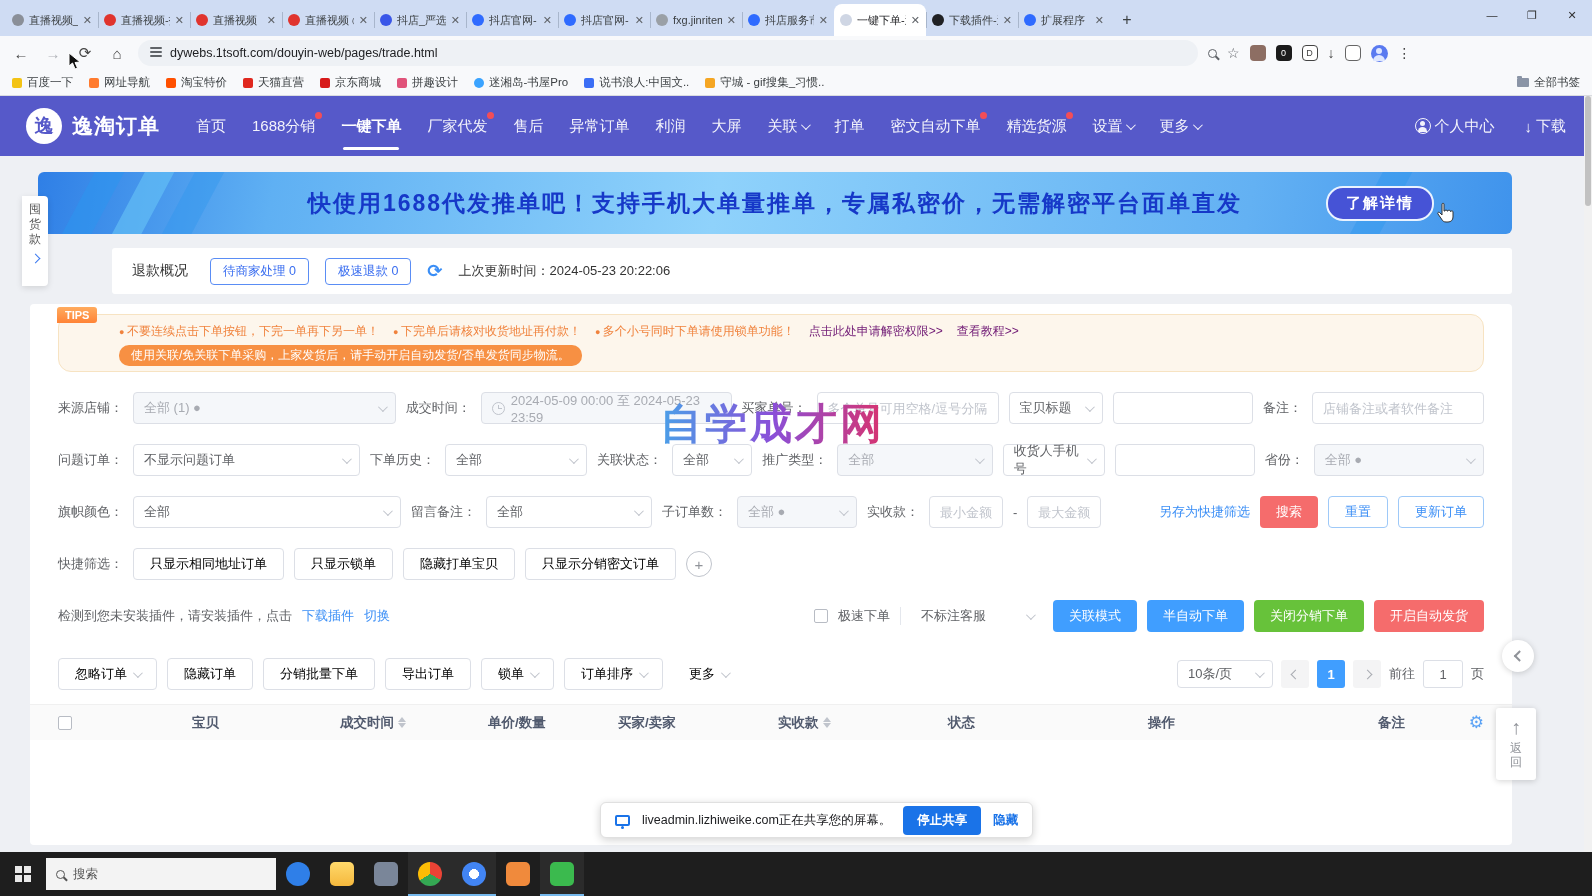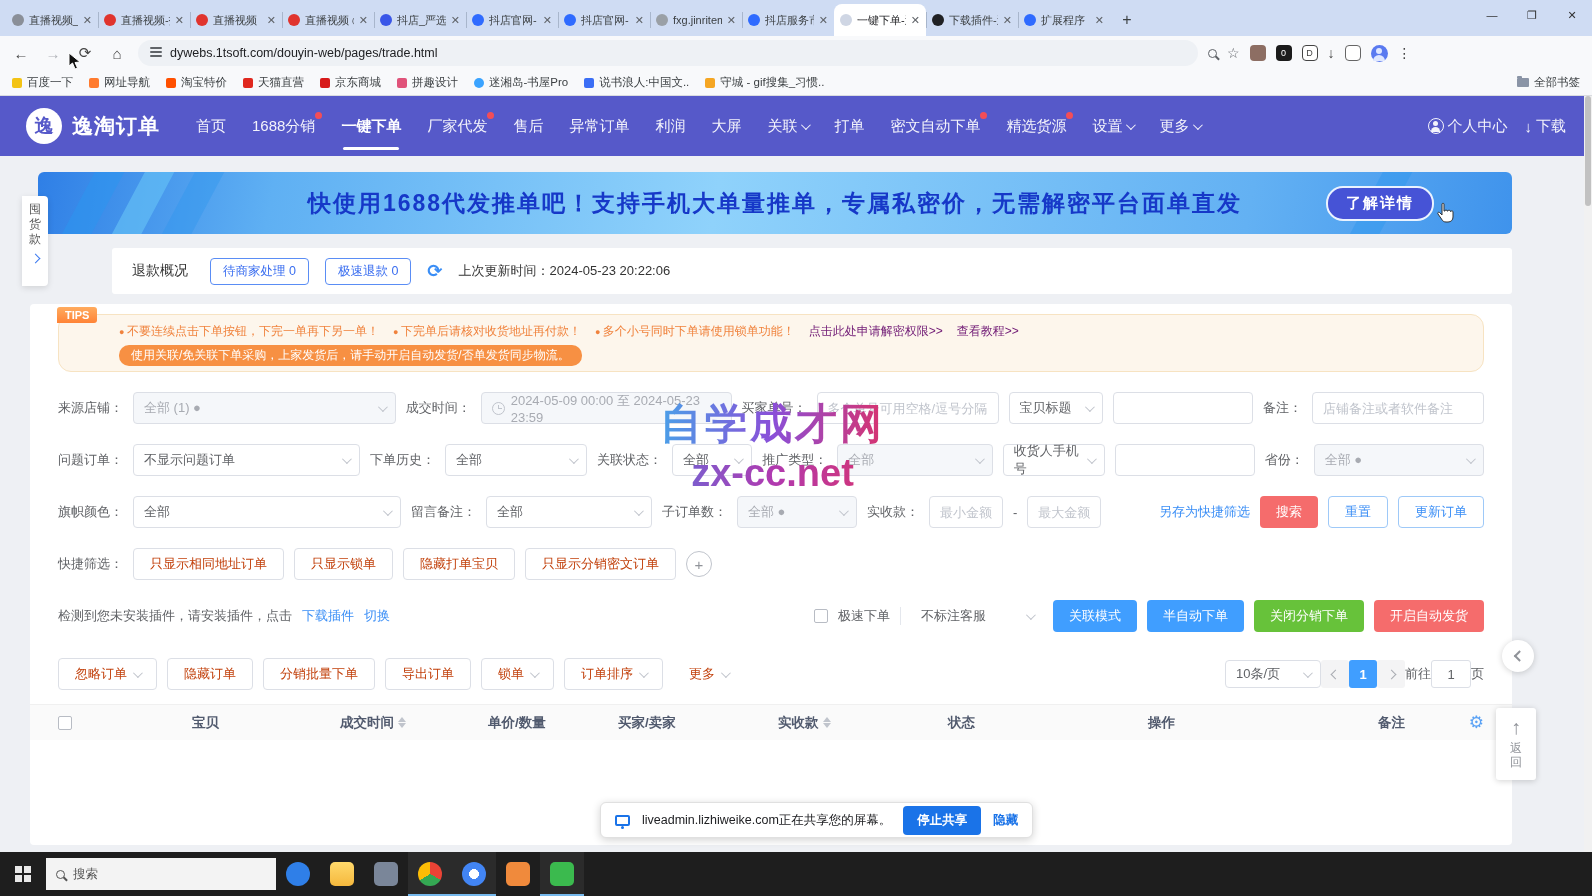--- a/index.html
+++ b/index.html
@@ -51,21 +51,21 @@
   .appnav { height:60px; background:#5659c9; display:flex; align-items:center; padding:0 26px; color:#fff; }
   .logo { display:flex; align-items:center; gap:10px; margin-right:36px; }
   .logo-circle { width:36px; height:36px; background:#fff; border-radius:50%; color:#5659c9; font-weight:bold; font-size:19px; display:flex; align-items:center; justify-content:center; }
   .logo-name { font-size:21px; font-weight:bold; letter-spacing:1px; }
   .navitems { display:flex; align-items:center; gap:26px; font-size:15px; }
   .navitem { position:relative; display:flex; align-items:center; gap:4px; opacity:.93; white-space:nowrap; }
   .navitem.active { font-weight:bold; opacity:1; }
   .navitem.active::after { content:""; position:absolute; left:2px; right:2px; bottom:-14px; height:3px; background:#fff; border-radius:2px; }
   .reddot { position:absolute; top:-5px; right:-7px; width:7px; height:7px; background:#ff4d4f; border-radius:50%; }
   .chevw { width:7px; height:7px; border-right:1.6px solid #fff; border-bottom:1.6px solid #fff; transform:rotate(45deg) translateY(-2px); }
-  .nav-right { margin-left:auto; display:flex; align-items:center; gap:17px; font-size:15px; }
+  .nav-right { margin-left:auto; display:flex; align-items:center; gap:30px; font-size:15px; }
   .circle-user { width:16px; height:16px; border:1.5px solid #fff; border-radius:50%; position:relative; }
   .circle-user::before{ content:""; position:absolute; left:4.2px; top:2.2px; width:5px; height:5px; border-radius:50%; background:#fff; }
   .circle-user::after{ content:""; position:absolute; left:2px; top:8.2px; width:9.5px; height:4.5px; border-radius:5px 5px 0 0; background:#fff; }
   .dl-arrow { font-size:15px; }
 
   .banner { position:absolute; left:38px; top:76px; width:1474px; height:62px; border-radius:6px; overflow:hidden;
             background:linear-gradient(100deg,#2f7fe6 0%,#5fb0f3 16%,#8fd2fb 46%,#63b1f3 82%,#3f93ec 100%);
             display:flex; align-items:center; justify-content:center; }
   .stripe { position:absolute; top:-20px; width:26px; height:110px; background:rgba(44,150,238,.55); transform:rotate(28deg); border-radius:8px; }
   .banner-text { font-size:23px; font-weight:bold; color:#1638c8; letter-spacing:2px; z-index:2; }
@@ -109,27 +109,27 @@
   .clock { width:13px; height:13px; border:1.4px solid #c0c4cc; border-radius:50%; position:relative; flex:0 0 auto; }
   .clock::before { content:""; position:absolute; left:5px; top:2px; width:1.4px; height:4px; background:#c0c4cc; }
   .clock::after { content:""; position:absolute; left:5px; top:5px; width:4px; height:1.4px; background:#c0c4cc; }
   .link { color:#3a8ef6; font-size:13px; white-space:nowrap; }
   .btn { height:32px; border-radius:4px; padding:0 16px; font-size:13px; display:inline-flex; align-items:center; justify-content:center; white-space:nowrap; }
   .btn-red { background:#f56c6c; color:#fff; }
   .btn-blue { background:#409eff; color:#fff; }
   .btn-green { background:#67c23a; color:#fff; }
   .btn-salmon { background:#f56c6c; color:#fff; }
   .btn-outline-blue { border:1px solid #9ec9f8; color:#3a8ef6; background:#fff; }
-  .btn-plain { border:1px solid #dcdfe6; color:#c2410c; background:#fff; }
+  .btn-plain { border:1px solid #dcdfe6; color:#000000; background:#fff; }
   .plus-circle { width:26px; height:26px; border:1px solid #c0c4cc; border-radius:50%; color:#909399; display:flex; align-items:center; justify-content:center; font-size:15px; }
   .checkbox { width:14px; height:14px; border:1px solid #b8bcc4; border-radius:2px; background:#fff; }
   .vdiv { width:1px; height:18px; background:#e4e7ed; }
 
   .tbar { display:flex; align-items:center; gap:10px; padding:0 28px; margin-top:26px; height:32px; }
-  .pager { margin-left:auto; display:flex; align-items:center; gap:0; color:#606266; }
+  .pager { margin-left:auto; display:flex; align-items:center; gap:8px; color:#606266; }
   .pg-btn { width:28px; height:28px; border-radius:3px; background:#f4f4f5; display:flex; align-items:center; justify-content:center; }
   .chevg { width:7px; height:7px; border-right:1.6px solid #a8abb2; border-bottom:1.6px solid #a8abb2; }
   .chevg.l { transform:rotate(135deg); } .chevg.r { transform:rotate(-45deg); }
   .pg-num { width:28px; height:28px; border-radius:3px; background:#409eff; color:#fff; display:flex; align-items:center; justify-content:center; font-weight:bold; }
   .jump-ipt { width:40px; height:28px; border:1px solid #dcdfe6; border-radius:3px; text-align:center; font-size:13px; color:#606266; }
 
   .thead { display:flex; align-items:center; margin-top:14px; height:36px; background:#fafafa; border-top:1px solid #f0f0f0; padding:0 28px; color:#515a6e; font-weight:bold; font-size:13.5px; }
   .th { display:flex; align-items:center; gap:4px; }
   .sorter { display:flex; flex-direction:column; gap:1px; }
   .sorter i { display:block; width:0; height:0; border-left:4px solid transparent; border-right:4px solid transparent; }
@@ -617,21 +617,20 @@
           </span>
         <span class="th">
             <span>备注</span>
           </span>
         <span class="gear">⚙</span>
       </div>
     </div>
 
     <div class="watermark">
       <div class="wm1">自学成才网</div>
-      <div class="wm2">zx-cc.net</div>
     </div>
 
     <div class="float-collapse">
         <span class="chevgrey"></span>
       </div>
     <div class="backtop">
       <span class="arr">↑</span>
       <span class="bt-label">返回</span>
     </div>
 

